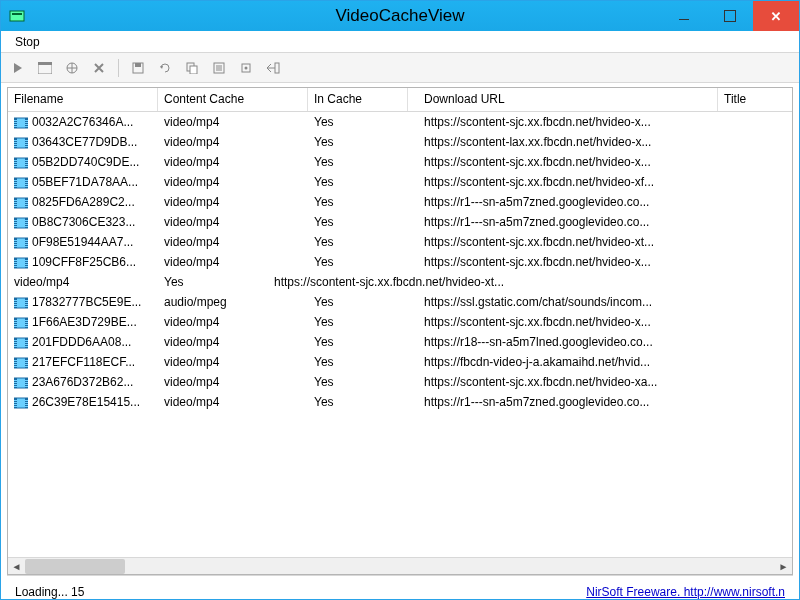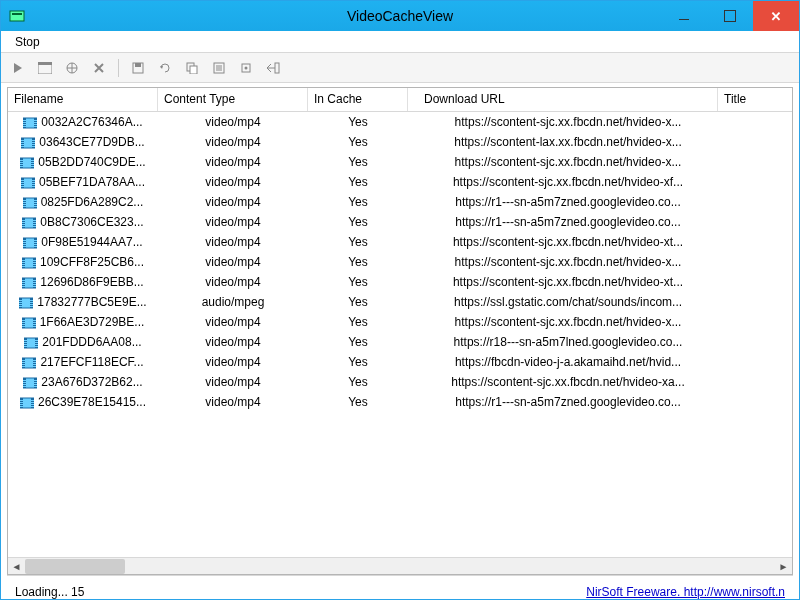--- a/index.html
+++ b/index.html
@@ -23,21 +23,21 @@
 .titlebar .app-icon {
   width: 16px; height: 16px;
   margin-left: 8px;
   display: inline-block;
 }
 .titlebar .title {
   position: absolute;
   left: 0; right: 0;
   text-align: center;
   color: #000;
-  font-size: 14px;
+  font-size: 17px;
   pointer-events: none;
 }
 .titlebar .win-controls {
   margin-left: auto;
   display: flex;
   height: 100%;
 }
 .win-btn {
   width: 46px;
   display: flex;
@@ -112,21 +112,20 @@
 }
 .col-filename { width: 150px; }
 .col-content  { width: 150px; }
 .col-cache    { width: 100px; }
 .col-url      { width: 300px; margin-left: 10px; }
 .col-title    { width: 60px; border-right:none; }
 
 .list-body {
   flex: 1;
   overflow: hidden;
-  text-align: center;
 }
 .row {
   height: 20px;
   display: flex;
   align-items: center;
   white-space: nowrap;
 }
 .row .cell {
   padding: 0 6px;
   overflow: hidden;
@@ -256,21 +255,21 @@
       <svg width="14" height="12">
         <path d="M5,2 L1,6 L5,10 M1,6 L9,6" stroke="#888" fill="none"></path>
         <rect x="9" y="1" width="4" height="10" fill="none" stroke="#888"></rect>
       </svg>
     </div>
 </div>
 
 <div class="content">
   <div class="list-header">
     <div class="col-h col-filename">Filename</div>
-    <div class="col-h col-content">Content Type</div>
+    <div class="col-h col-content">Content Cache</div>
     <div class="col-h col-cache">In Cache</div>
     <div class="col-h col-url">Download URL</div>
     <div class="col-h col-title">Title</div>
   </div>
   <div class="list-body" id="list-body">
       <div class="row">
         <div class="cell col-filename"><span class="file-icon"><svg width="14" height="12">
               <rect x="0" y="1" width="14" height="10" fill="#6bd0ff" stroke="#1a6aa3"></rect>
               <rect x="0" y="1" width="3" height="10" fill="#1a6aa3"></rect>
               <rect x="11" y="1" width="3" height="10" fill="#1a6aa3"></rect>
@@ -415,33 +414,20 @@
               <rect x="11" y="5" width="3" height="1" fill="#6bd0ff"></rect>
               <rect x="11" y="7" width="3" height="1" fill="#6bd0ff"></rect>
               <rect x="11" y="9" width="3" height="1" fill="#6bd0ff"></rect>
             </svg></span>109CFF8F25CB6...</div>
         <div class="cell col-content">video/mp4</div>
         <div class="cell col-cache">Yes</div>
         <div class="cell col-url">https://scontent-sjc.xx.fbcdn.net/hvideo-x...</div>
         <div class="cell col-title"></div>
       </div>
       <div class="row">
-        <div class="cell col-filename"><span class="file-icon"><svg width="14" height="12">
-              <rect x="0" y="1" width="14" height="10" fill="#6bd0ff" stroke="#1a6aa3"></rect>
-              <rect x="0" y="1" width="3" height="10" fill="#1a6aa3"></rect>
-              <rect x="11" y="1" width="3" height="10" fill="#1a6aa3"></rect>
-              <rect x="0" y="3" width="3" height="1" fill="#6bd0ff"></rect>
-              <rect x="0" y="5" width="3" height="1" fill="#6bd0ff"></rect>
-              <rect x="0" y="7" width="3" height="1" fill="#6bd0ff"></rect>
-              <rect x="0" y="9" width="3" height="1" fill="#6bd0ff"></rect>
-              <rect x="11" y="3" width="3" height="1" fill="#6bd0ff"></rect>
-              <rect x="11" y="5" width="3" height="1" fill="#6bd0ff"></rect>
-              <rect x="11" y="7" width="3" height="1" fill="#6bd0ff"></rect>
-              <rect x="11" y="9" width="3" height="1" fill="#6bd0ff"></rect>
-            </svg></span>12696D86F9EBB...</div>
         <div class="cell col-content">video/mp4</div>
         <div class="cell col-cache">Yes</div>
         <div class="cell col-url">https://scontent-sjc.xx.fbcdn.net/hvideo-xt...</div>
         <div class="cell col-title"></div>
       </div>
       <div class="row">
         <div class="cell col-filename"><span class="file-icon"><svg width="14" height="12">
               <rect x="0" y="1" width="14" height="10" fill="#6bd0ff" stroke="#1a6aa3"></rect>
               <rect x="0" y="1" width="3" height="10" fill="#1a6aa3"></rect>
               <rect x="11" y="1" width="3" height="10" fill="#1a6aa3"></rect>

